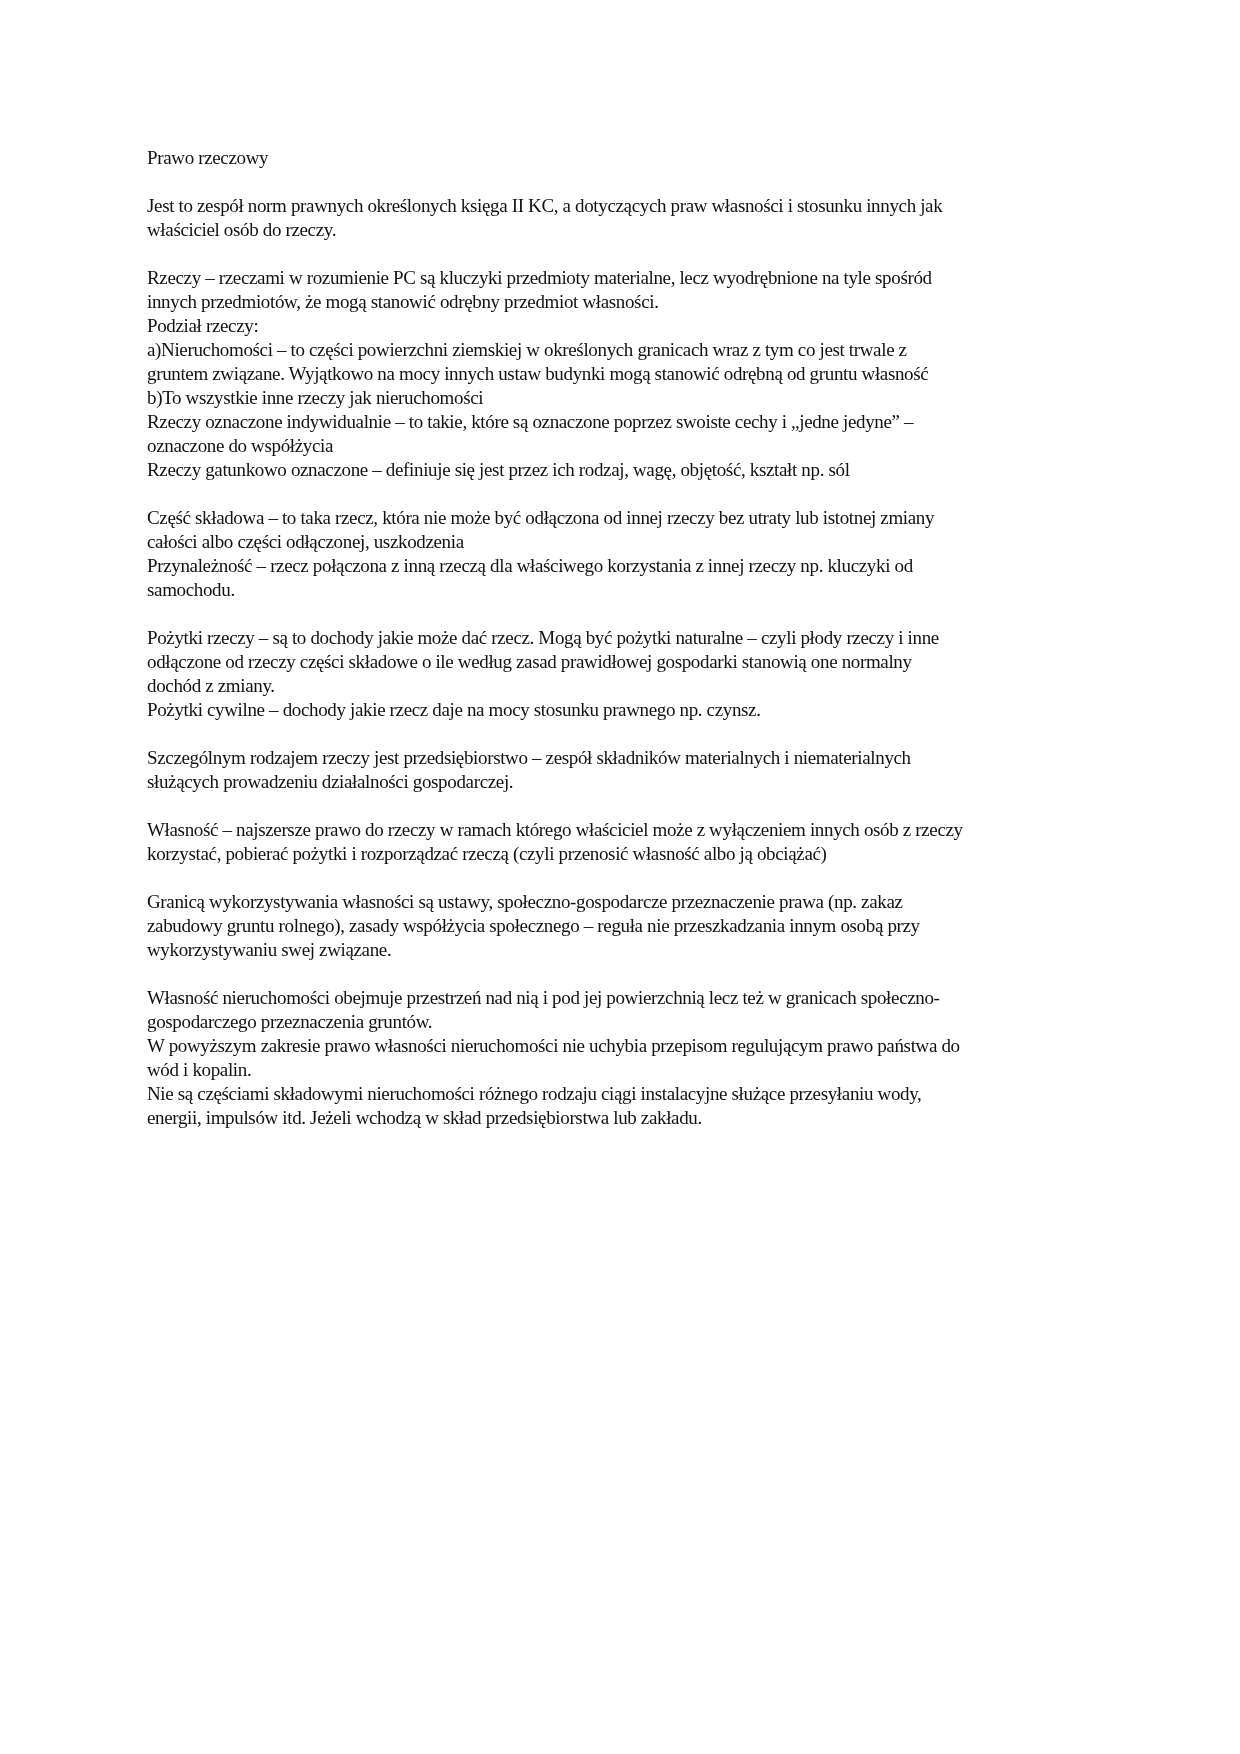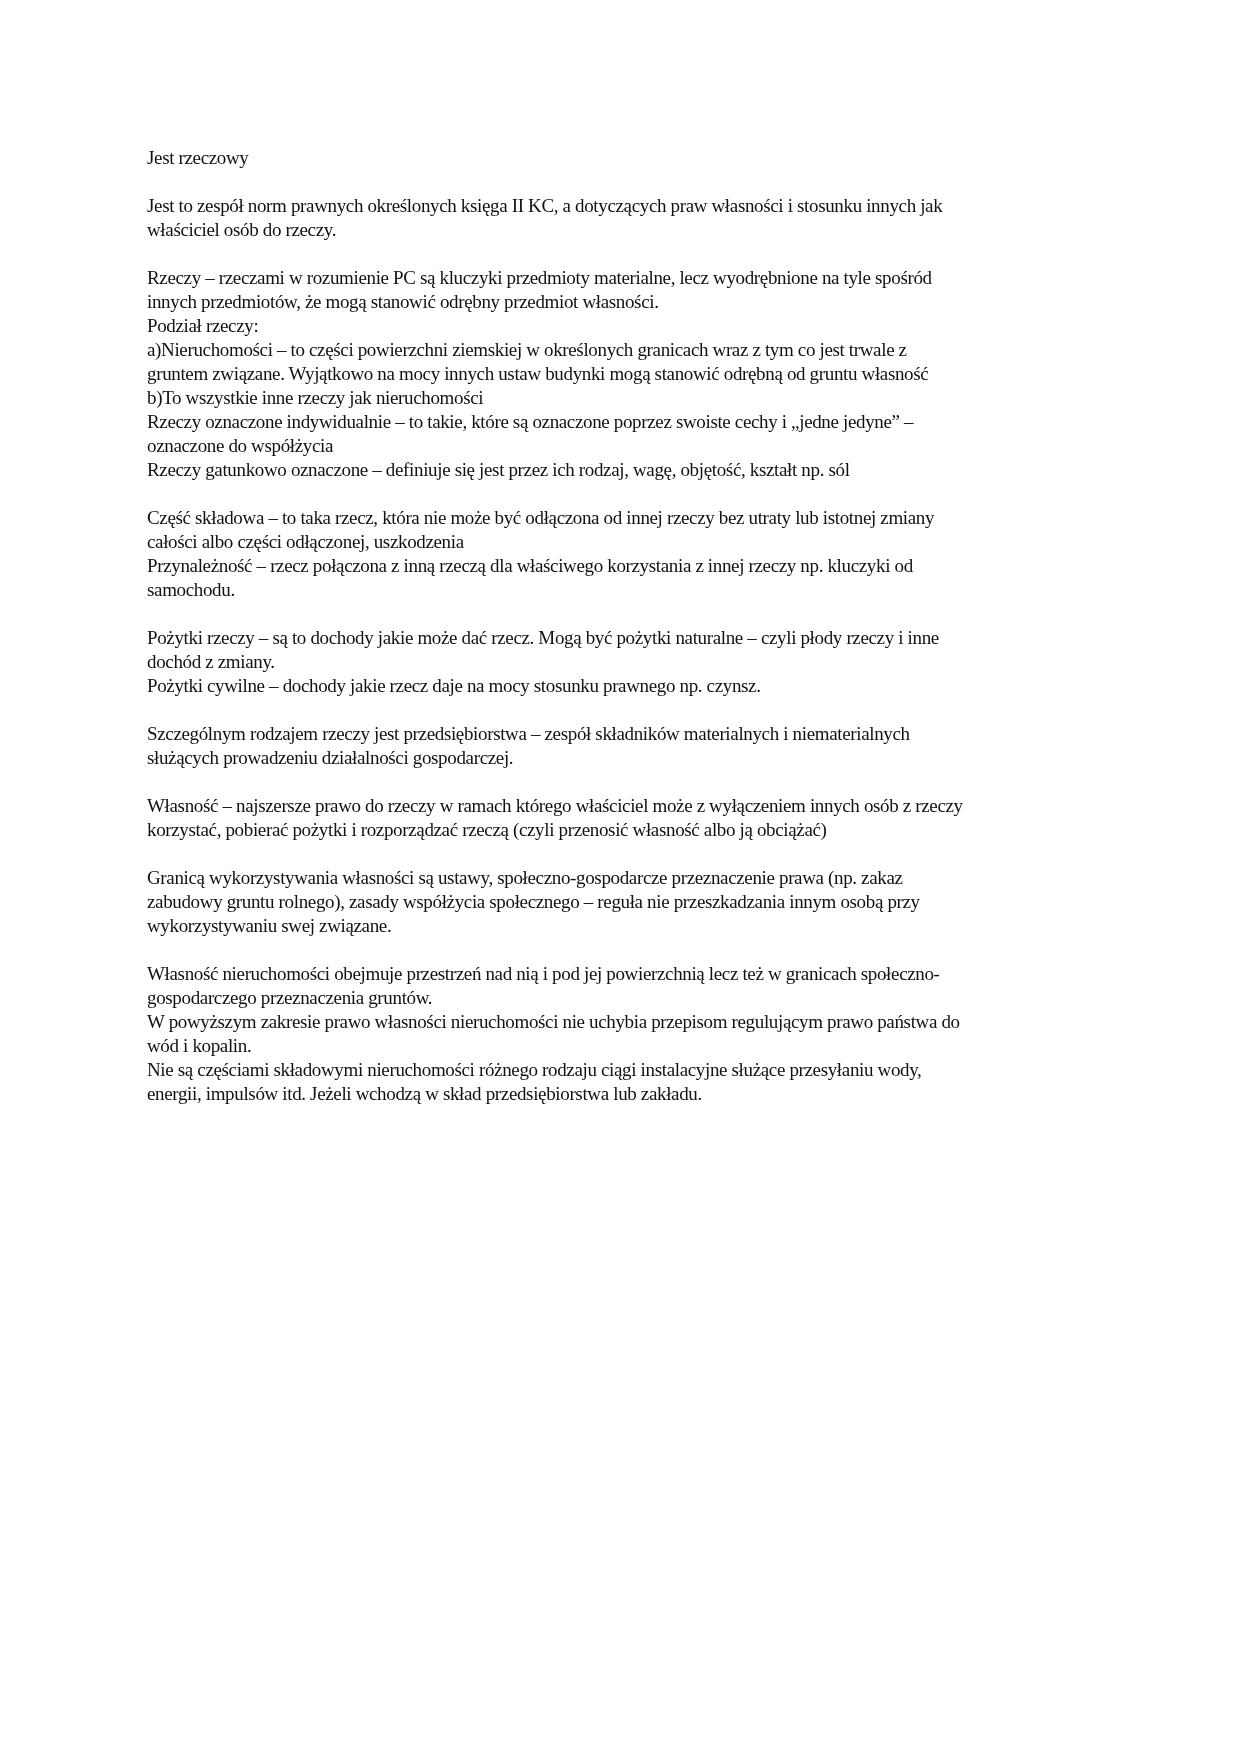--- a/index.html
+++ b/index.html
@@ -40,21 +40,21 @@
   .gap {
     display: block;
     height: 24px;
   }
 </style>
 </head>
 <body>
 
 <div class="page">
   <div class="content">
-    <span class="line">Jest rzeczowy</span>
+    <span class="line">Prawo rzeczowy</span>
     <span class="gap"></span>
 
     <div>
       <span class="line">Jest to zespół norm prawnych określonych księga II KC, a dotyczących praw własności i stosunku innych jak</span>
       <span class="line">właściciel osób do rzeczy.</span>
     </div>
     <span class="gap"></span>
 
     <div>
       <span class="line">Rzeczy – rzeczami w rozumienie PC są kluczyki przedmioty materialne, lecz wyodrębnione na tyle spośród</span>
@@ -72,27 +72,28 @@
     <div>
       <span class="line">Część składowa – to taka rzecz, która nie może być odłączona od innej rzeczy bez utraty lub istotnej zmiany</span>
       <span class="line">całości albo części odłączonej, uszkodzenia</span>
       <span class="line">Przynależność – rzecz połączona z inną rzeczą dla właściwego korzystania z innej rzeczy np. kluczyki od</span>
       <span class="line">samochodu.</span>
     </div>
     <span class="gap"></span>
 
     <div>
       <span class="line">Pożytki rzeczy – są to dochody jakie może dać rzecz. Mogą być pożytki naturalne – czyli płody rzeczy i inne</span>
+      <span class="line">odłączone od rzeczy części składowe o ile według zasad prawidłowej gospodarki stanowią one normalny</span>
       <span class="line">dochód z zmiany.</span>
       <span class="line">Pożytki cywilne – dochody jakie rzecz daje na mocy stosunku prawnego np. czynsz.</span>
     </div>
     <span class="gap"></span>
 
     <div>
-      <span class="line">Szczególnym rodzajem rzeczy jest przedsiębiorstwa – zespół składników materialnych i niematerialnych</span>
+      <span class="line">Szczególnym rodzajem rzeczy jest przedsiębiorstwo – zespół składników materialnych i niematerialnych</span>
       <span class="line">służących prowadzeniu działalności gospodarczej.</span>
     </div>
     <span class="gap"></span>
 
     <div>
       <span class="line">Własność – najszersze prawo do rzeczy w ramach którego właściciel może z wyłączeniem innych osób z rzeczy</span>
       <span class="line">korzystać, pobierać pożytki i rozporządzać rzeczą (czyli przenosić własność albo ją obciążać)</span>
     </div>
     <span class="gap"></span>
 

